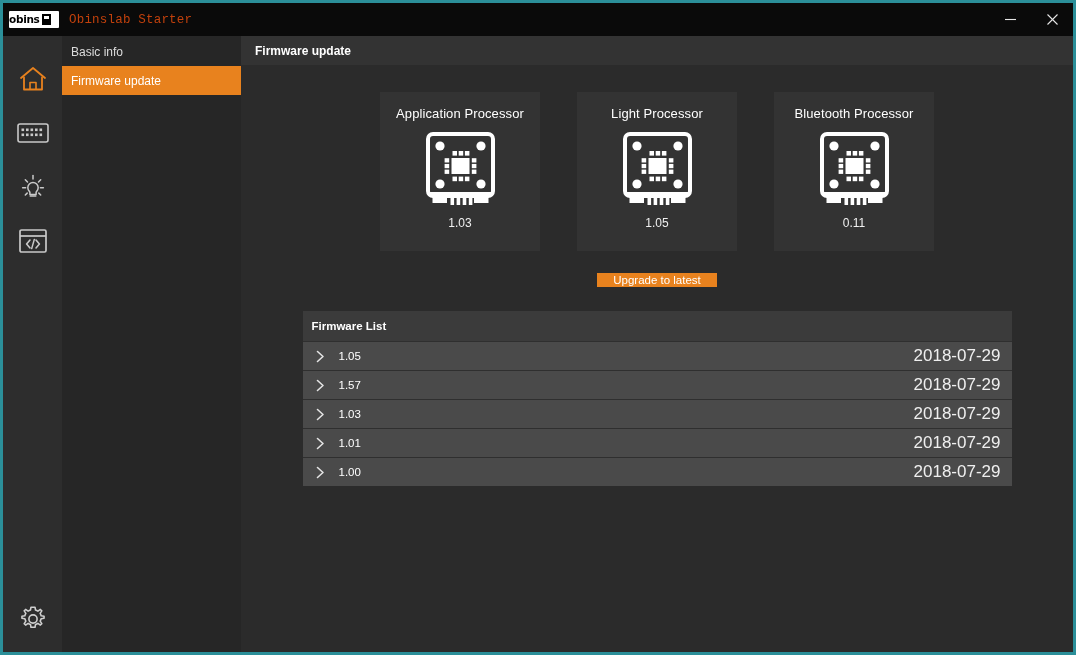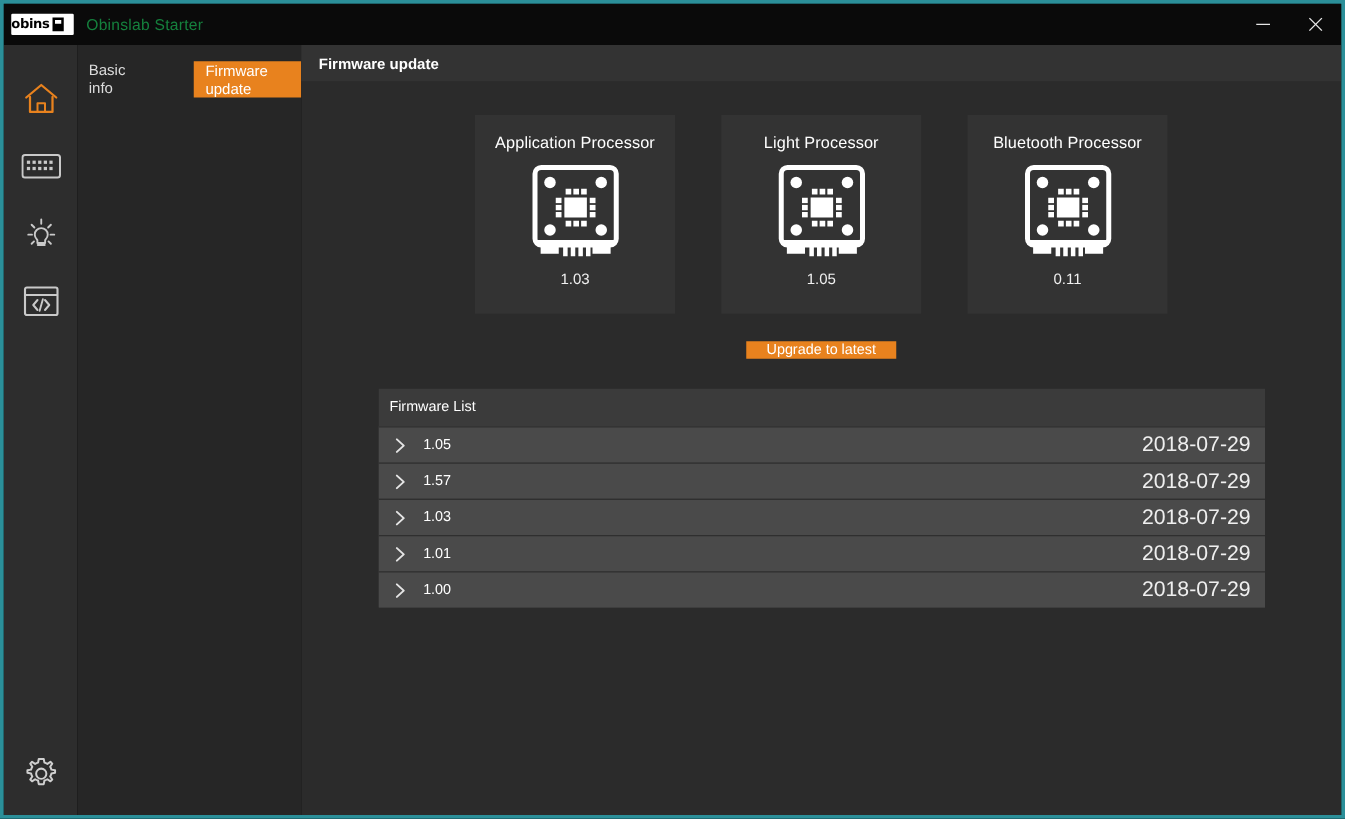--- a/index.html
+++ b/index.html
@@ -65,22 +65,23 @@
   .brand-logo .brand-mark::after {
     content: "";
     position: absolute;
     left: 2px; top: 2px;
     width: 5px; height: 3px;
     background: #ffffff;
   }
   #app-title {
     margin-left: 10px;
     font-size: 12.5px;
-    color: #15803d;
+    color: #c2410c;
     letter-spacing: 0.2px;
+    font-family: Liberation Mono, monospace;
   }
   #window-controls {
     position: absolute;
     right: 0; top: 0;
     height: 33px;
     display: flex;
     align-items: center;
   }
   .win-btn {
     width: 42px;
@@ -129,23 +130,22 @@
     justify-content: center;
     color: #cfcfcf;
   }
 
   
   #nav-panel {
     width: 179px;
     min-width: 179px;
     background: #262626;
     display: flex;
-    flex-direction: row;
-    padding-top: 13px;
-    gap: 40px;
+    flex-direction: column;
+    padding-top: 2px;
   }
   .nav-item {
     height: 28px;
     display: flex;
     align-items: center;
     padding-left: 9px;
     font-size: 12px;
     color: #dcdcdc;
     box-sizing: border-box;
   }
@@ -236,21 +236,21 @@
     margin: 24px auto 0 auto;
     width: 709px;
     background: #3b3b3b;
   }
   #firmware-list-title {
     height: 30px;
     display: flex;
     align-items: center;
     padding-left: 9px;
     font-size: 11.5px;
-    font-weight: 400;
+    font-weight: 700;
     color: #ffffff;
     box-sizing: border-box;
   }
   .fw-row {
     height: 29px;
     display: flex;
     align-items: center;
     background: #4a4a4a;
     border-top: 1px solid #2f2f2f;
     padding: 0 11px 0 13px;

